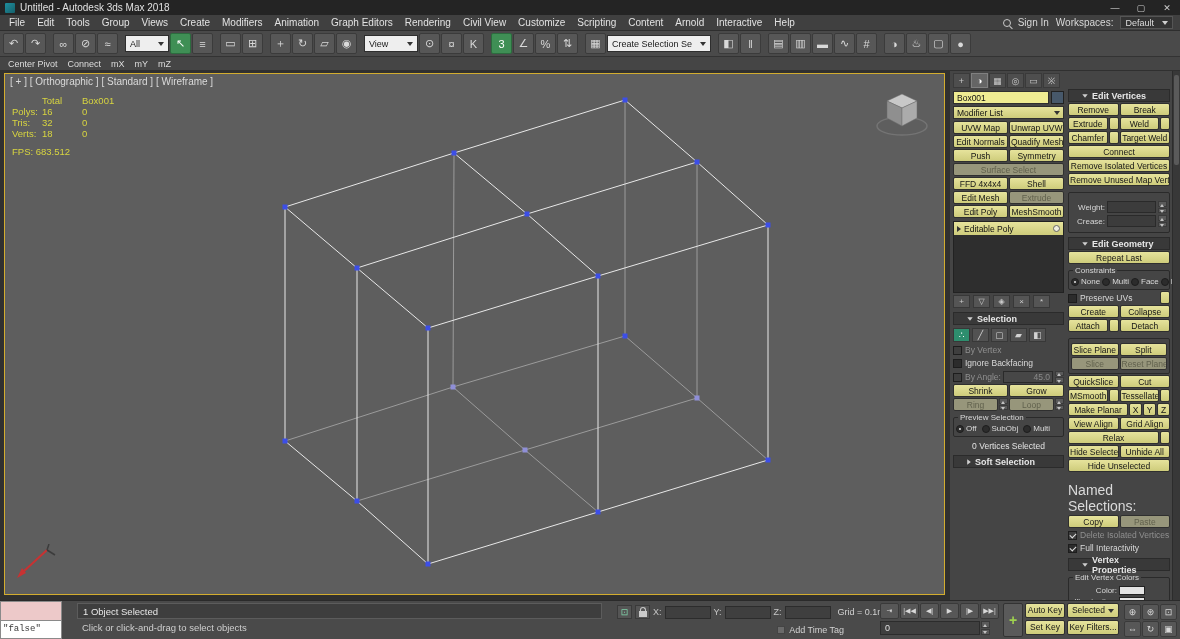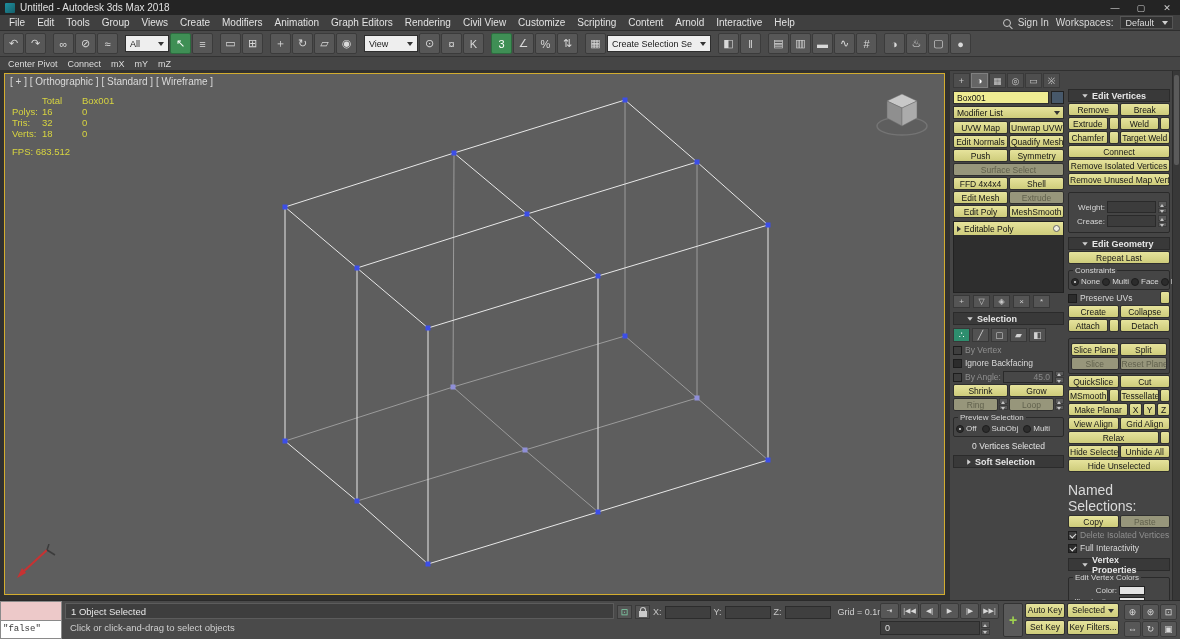--- a/index.html
+++ b/index.html
@@ -125,21 +125,21 @@
   .swatch{width:26px;height:9px;background:#e4e4e4;border:1px solid #222;flex:none;}
   .nslbl{font-size:14px;color:#dadada;margin-top:10px;}
   .prow{display:flex;gap:1px;margin-top:1px;}
   .axbtn{width:13px;flex:none;}
 
   
   .statusbar{position:absolute;left:0;right:0;bottom:0;height:39px;background:#4a4a4a;border-top:1px solid #2a2a2a;display:flex;}
   .listener-col{width:62px;flex:none;display:flex;flex-direction:column;}
   .listener-pink{flex:1;background:#edc9c9;border:1px solid #8a8a8a;}
   .listener-white{flex:1;background:#ffffff;border:1px solid #8a8a8a;border-top:none;font-size:9px;color:#3a3a3a;display:flex;align-items:center;padding:0 2px;font-family:"Liberation Mono",monospace;}
-  .prompt-col{flex:0 0 555px;padding:2px 3px;display:flex;flex-direction:column;gap:1px;}
+  .prompt-col{flex:0 0 555px;padding:2px 15px;display:flex;flex-direction:column;gap:1px;}
   .prompt-box{height:16px;background:#3e3e3e;border:1px solid #5c5c5c;font-size:9.5px;color:#e8e8e8;display:flex;align-items:center;padding:0 5px;}
   .prompt2{height:15px;font-size:9.5px;color:#cfcfcf;display:flex;align-items:center;padding:0 5px;}
   .coord-col{flex:1;display:flex;flex-direction:column;min-width:0;}
   .crow{display:flex;align-items:center;gap:3px;height:20px;padding-top:2px;}
   .crow2{display:flex;align-items:center;justify-content:flex-end;gap:4px;height:17px;font-size:9px;color:#d2d2d2;padding-right:34px;}
   .sicon{width:15px;height:14px;background:#555;border:1px solid #3a3a3a;display:flex;align-items:center;justify-content:center;color:#7fd2a8;font-size:9px;padding:0;flex:none;font-family:inherit;}
   .lockicon{position:relative;width:8px;height:6px;background:#c9c9c9;margin-top:3px;}
   .lockicon::before{content:"";position:absolute;top:-4px;left:1px;width:4px;height:4px;border:1.5px solid #c9c9c9;border-bottom:none;border-radius:3px 3px 0 0;}
   .clbl{font-size:9px;color:#c8c8c8;flex:none;}
   .cfield{width:46px;height:13px;background:#3f3f3f;border:1px solid #2c2c2c;flex:none;}
@@ -829,20 +829,24 @@
             <span class="lockicon"></span>
           </button>
         <span class="clbl">X:</span>
         <div class="cfield"></div>
         <span class="clbl">Y:</span>
         <div class="cfield"></div>
         <span class="clbl">Z:</span>
         <div class="cfield"></div>
         <span class="glbl">Grid = 0.1m</span>
       </div>
+      <div class="crow2">
+        <span class="tagicon"></span>
+        <span>Add Time Tag</span>
+      </div>
     </div>
     <div class="anim-col">
       <div class="transport">
 
       <button class="ticon">
             <span>⇥</span>
           </button>
           <button class="ticon">
             <span>|◀◀</span>
           </button>

